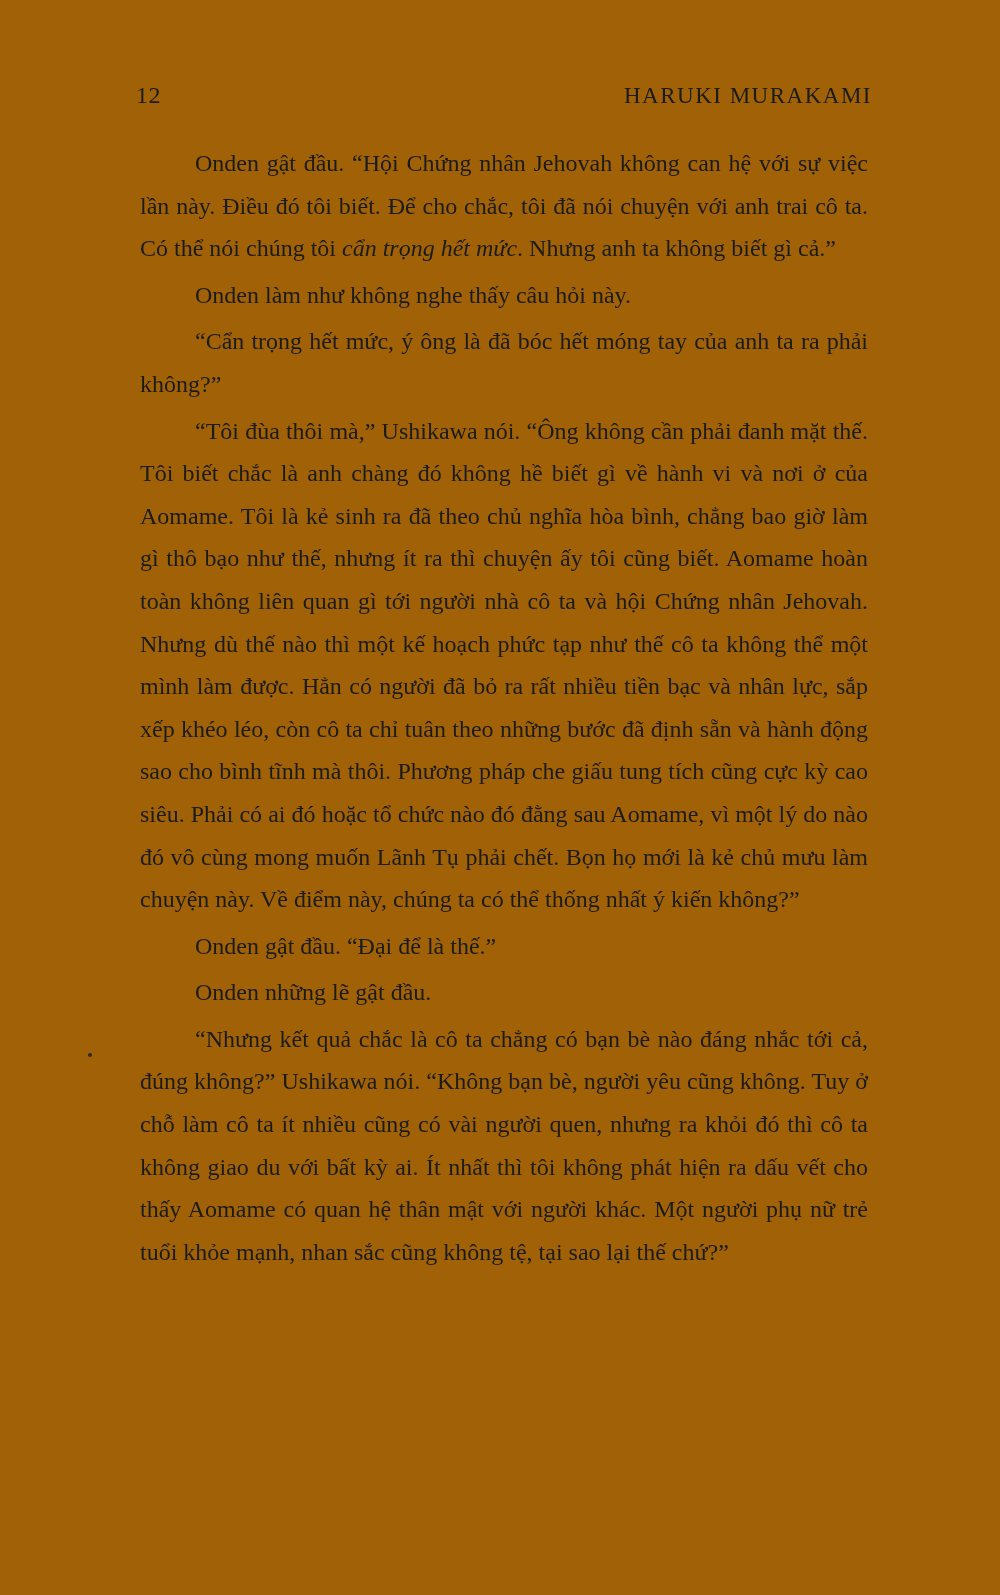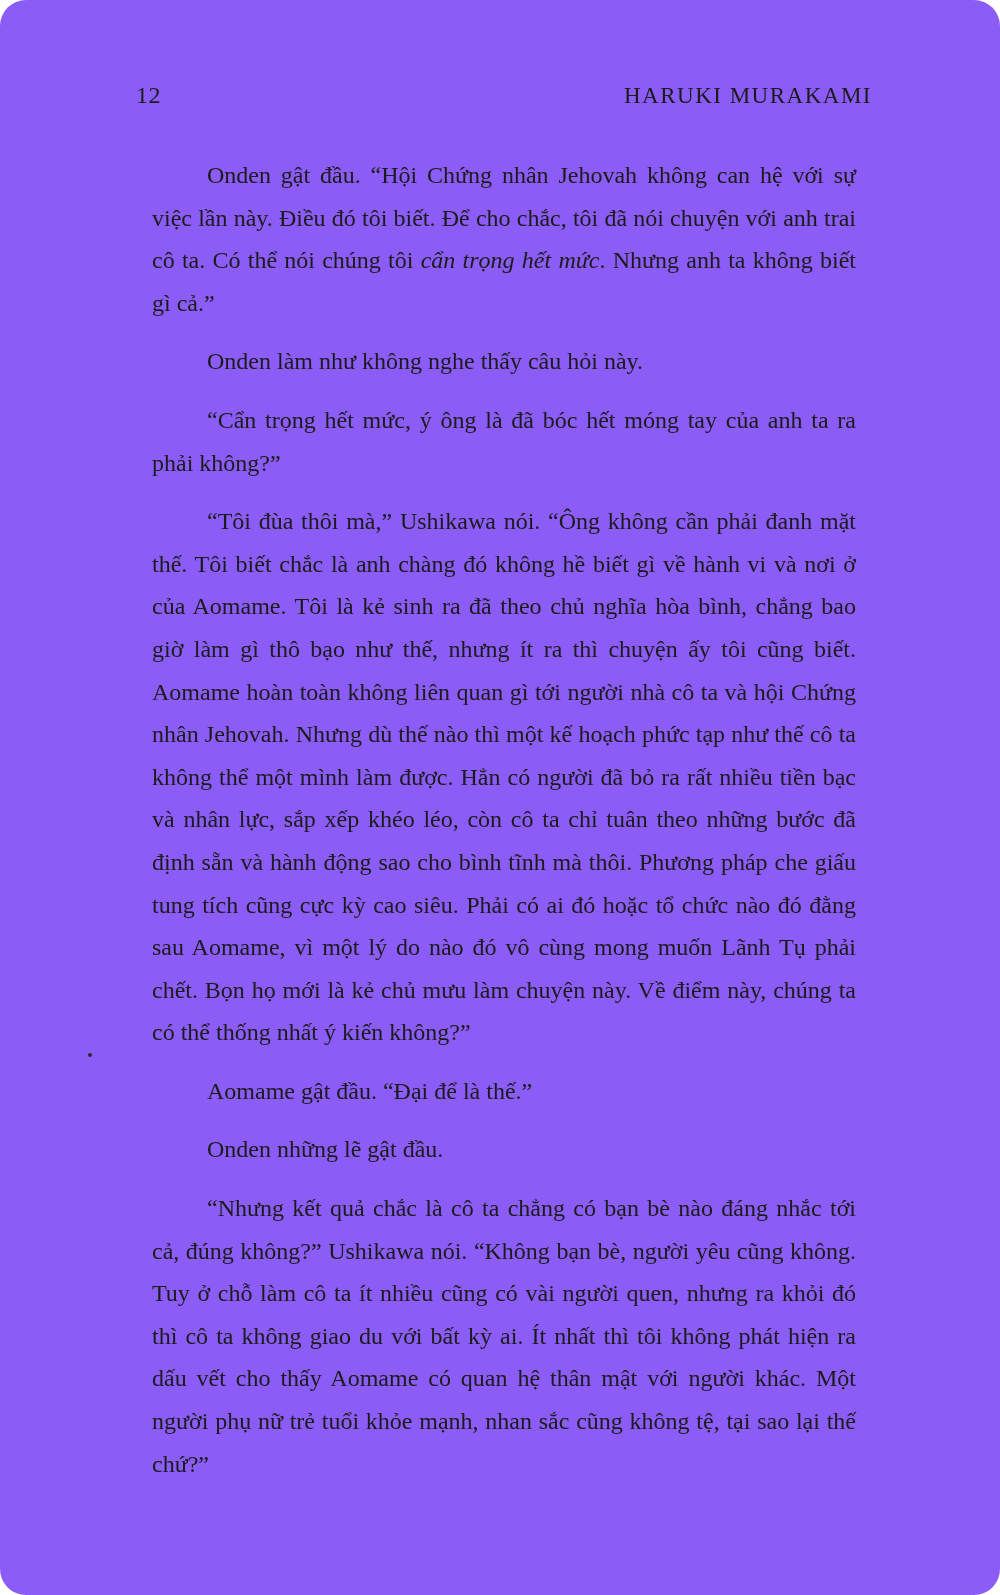--- a/index.html
+++ b/index.html
@@ -11,22 +11,21 @@
     width: 1000px;
     height: 1595px;
     position: relative;
     overflow: hidden;
     font-family: "Liberation Serif", "DejaVu Serif", serif;
     color: #1b1b1b;
   }
   .page {
     position: absolute;
     inset: 0;
-    background: #8b5cf6;
-    border-radius: 26px;
+    background: #a16207;
   }
   .header {
     position: absolute;
     top: 82px;
     left: 136px;
     width: 736px;
     display: flex;
     justify-content: space-between;
     align-items: baseline;
     font-size: 24px;
@@ -43,21 +42,21 @@
     position: absolute;
     top: 138px;
     left: 136px;
     width: 736px;
     font-size: 24px;
     line-height: 42.6px;
     text-align: justify;
     text-justify: inter-word;
   }
   .para {
-    margin: 16px;
+    margin: 4px;
     text-indent: 55px;
   }
   .para em {
     font-style: italic;
   }
   .margin-mark {
     position: absolute;
     left: 88px;
     top: 1053px;
     width: 4px;
@@ -73,17 +72,17 @@
   <div class="header">
     <span class="page-number">12</span>
     <span class="running-head">HARUKI MURAKAMI</span>
   </div>
   <div class="margin-mark"></div>
   <div class="body-text">
       <p class="para"><span>Onden gật đầu. “Hội Chứng nhân Jehovah không can hệ với sự việc lần này. Điều đó tôi biết. Để cho chắc, tôi đã nói chuyện với anh trai cô ta. Có thể nói chúng tôi </span><em>cẩn trọng hết mức</em><span>. Nhưng anh ta không biết gì cả.”</span></p>
       <p class="para"><span>Onden làm như không nghe thấy câu hỏi này.</span></p>
       <p class="para"><span>“Cẩn trọng hết mức, ý ông là đã bóc hết móng tay của anh ta ra phải không?”</span></p>
       <p class="para"><span>“Tôi đùa thôi mà,” Ushikawa nói. “Ông không cần phải đanh mặt thế. Tôi biết chắc là anh chàng đó không hề biết gì về hành vi và nơi ở của Aomame. Tôi là kẻ sinh ra đã theo chủ nghĩa hòa bình, chẳng bao giờ làm gì thô bạo như thế, nhưng ít ra thì chuyện ấy tôi cũng biết. Aomame hoàn toàn không liên quan gì tới người nhà cô ta và hội Chứng nhân Jehovah. Nhưng dù thế nào thì một kế hoạch phức tạp như thế cô ta không thể một mình làm được. Hẳn có người đã bỏ ra rất nhiều tiền bạc và nhân lực, sắp xếp khéo léo, còn cô ta chỉ tuân theo những bước đã định sẵn và hành động sao cho bình tĩnh mà thôi. Phương pháp che giấu tung tích cũng cực kỳ cao siêu. Phải có ai đó hoặc tổ chức nào đó đằng sau Aomame, vì một lý do nào đó vô cùng mong muốn Lãnh Tụ phải chết. Bọn họ mới là kẻ chủ mưu làm chuyện này. Về điểm này, chúng ta có thể thống nhất ý kiến không?”</span></p>
-      <p class="para"><span>Aomame gật đầu. “Đại để là thế.”</span></p>
+      <p class="para"><span>Onden gật đầu. “Đại để là thế.”</span></p>
       <p class="para"><span>Onden những lẽ gật đầu.</span></p>
       <p class="para"><span>“Nhưng kết quả chắc là cô ta chẳng có bạn bè nào đáng nhắc tới cả, đúng không?” Ushikawa nói. “Không bạn bè, người yêu cũng không. Tuy ở chỗ làm cô ta ít nhiều cũng có vài người quen, nhưng ra khỏi đó thì cô ta không giao du với bất kỳ ai. Ít nhất thì tôi không phát hiện ra dấu vết cho thấy Aomame có quan hệ thân mật với người khác. Một người phụ nữ trẻ tuổi khỏe mạnh, nhan sắc cũng không tệ, tại sao lại thế chứ?”</span></p>
     </div>
 </div>
 
 </body></html>

